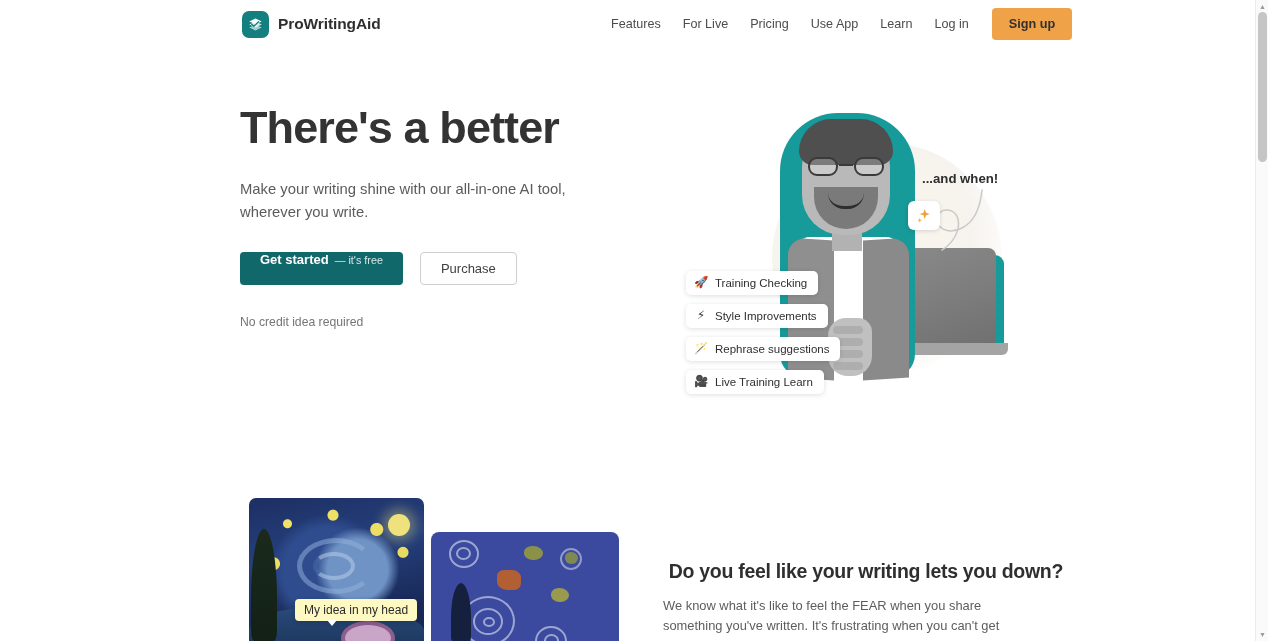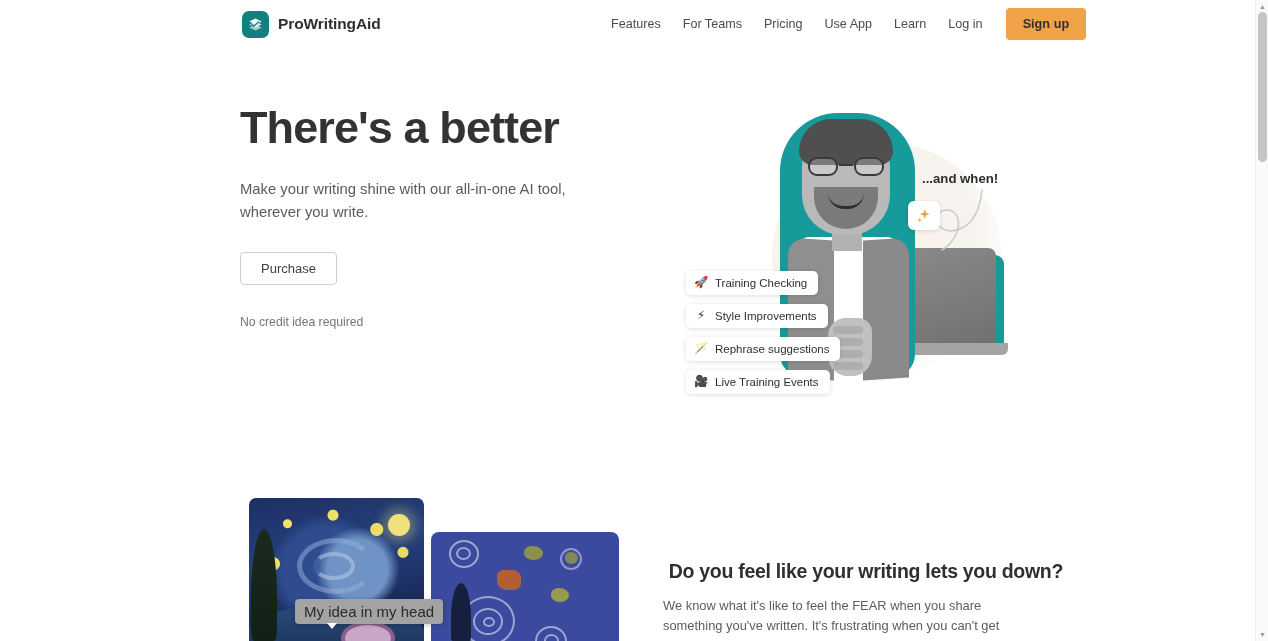--- a/index.html
+++ b/index.html
@@ -485,25 +485,25 @@
     left: 92px; bottom: -14px;
     width: 54px; height: 34px;
     border-radius: 50%;
     background: #c9a6c8;
     border: 4px solid #8c5f8e;
   }
 
   .tooltip {
     position: absolute;
     left: 46px; top: 101px;
-    background: #a3a3a3;
+    background: #fef9c3;
     border-radius: 4px;
     box-shadow: 0 1px 5px rgba(0,0,0,0.22);
     padding: 4px 9px;
-    font-size: 15px;
+    font-size: 12px;
     color: #2b2b2b;
     white-space: nowrap;
     z-index: 9;
   }
   .tooltip::after {
     content: "";
     position: absolute;
     left: 32px; bottom: -5px;
     width: 0; height: 0;
     border-left: 5px solid transparent;
@@ -571,39 +571,43 @@
           <path d="M3.2 12.0 12 7.8l8.8 4.2-8.8 4.2z" fill="#ffffff" opacity="0.82"></path>
           <path d="M3.2 16.4 12 12.2l8.8 4.2-8.8 4.2z" fill="#ffffff" opacity="0.62"></path>
           <path d="M6.6 11.6l3.1 3.0 6.6-6.4" stroke="#13807f" stroke-width="1.9" fill="none" stroke-linecap="round" stroke-linejoin="round"></path>
         </svg>
       </span>
       <span class="brand-name">ProWritingAid</span>
     </a>
 
     <nav class="nav">
       <a class="nav-link" href="#">Features</a>
-      <a class="nav-link" href="#">For Teams</a>
+      <a class="nav-link" href="#">For Live</a>
       <a class="nav-link" href="#">Pricing</a>
       <a class="nav-link" href="#">Use App</a>
       <a class="nav-link" href="#">Learn</a>
       <a class="nav-link" href="#">Log in</a>
       <button class="signup-btn">Sign up</button>
     </nav>
   </div>
 
   <section class="hero">
 
     <div class="hero-copy">
       <h1 class="hero-title">
         <span>There's a better</span><br>
       </h1>
 
       <p class="hero-sub">Make your writing shine with our all-in-one AI tool, wherever you write.</p>
 
       <div class="hero-actions">
+        <button class="btn-primary">
+          <span class="bp-main">Get started</span>
+          <span class="bp-sub">— it's free</span>
+        </button>
         <button class="btn-secondary">Purchase</button>
       </div>
 
       <p class="hero-note">No credit idea required</p>
     </div>
 
     <div class="hero-art">
 
       <div class="art-bg-blob"></div>
 
@@ -655,21 +659,21 @@
         <div class="chip">
           <span class="chip-icon">⚡</span>
           <span class="chip-label">Style Improvements</span>
         </div>
         <div class="chip">
           <span class="chip-icon">🪄</span>
           <span class="chip-label">Rephrase suggestions</span>
         </div>
         <div class="chip">
           <span class="chip-icon">🎥</span>
-          <span class="chip-label">Live Training Events</span>
+          <span class="chip-label">Live Training Learn</span>
         </div>
       </div>
 
     </div>
   </section>
 
   <section class="section-two">
 
     <div class="art-pair">
 

